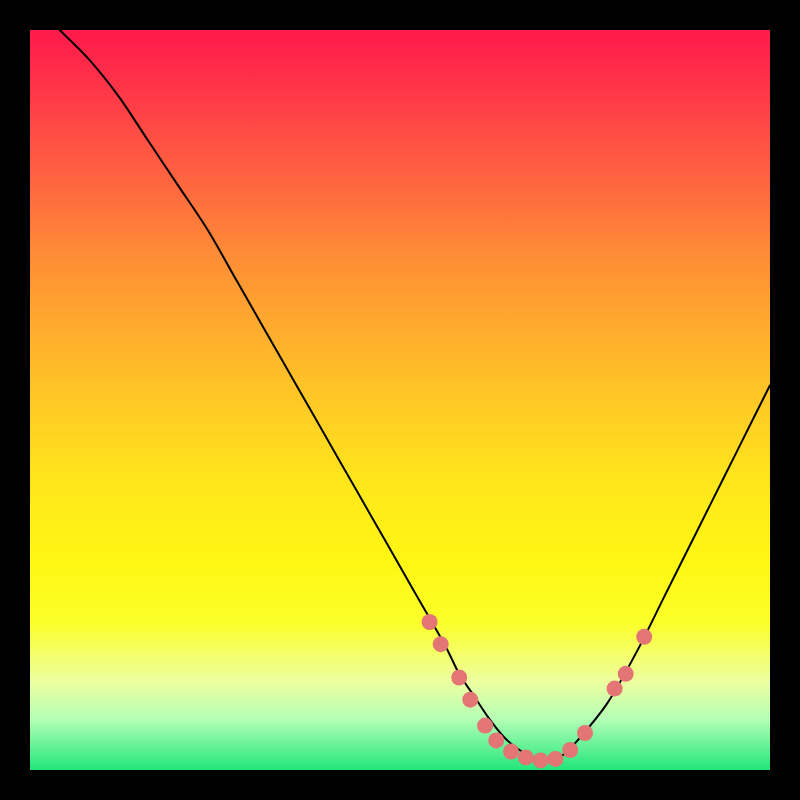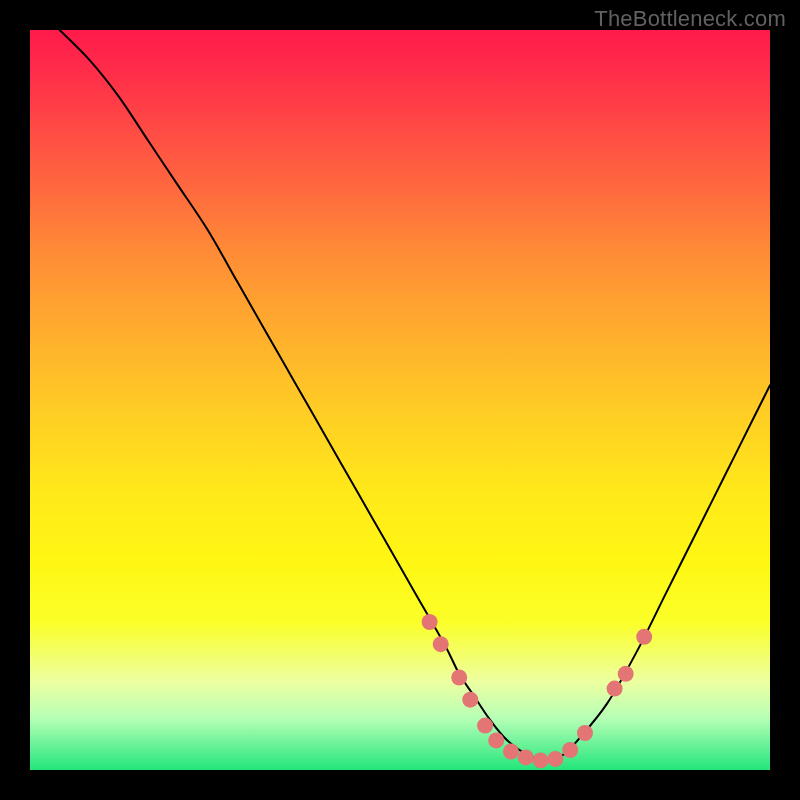--- a/index.html
+++ b/index.html
@@ -55,21 +55,20 @@
     top: 0;
     width: 740px;
     height: 740px;
     overflow: visible;
   }
 </style>
 </head>
 <body>
 
 <div class="frame">
-  <div class="watermark">TheBottleneck.com</div>
   <div class="plot-area">
     <svg class="curve" viewBox="0 0 740 740" preserveAspectRatio="none">
       <path id="curve-path" fill="none" stroke="#000" stroke-width="2" stroke-linecap="round" d="M 29.6 0.0 C 34.5 4.9, 49.3 18.5, 59.2 29.6 C 69.1 40.7, 78.9 53.0, 88.8 66.6 C 98.7 80.2, 108.5 96.2, 118.4 111.0 C 128.3 125.8, 138.1 140.6, 148.0 155.4 C 157.9 170.2, 167.7 183.8, 177.6 199.8 C 187.5 215.8, 197.3 234.3, 207.2 251.6 C 217.1 268.9, 226.9 286.1, 236.8 303.4 C 246.7 320.7, 256.5 337.9, 266.4 355.2 C 276.3 372.5, 286.1 389.7, 296.0 407.0 C 305.9 424.3, 315.7 441.5, 325.6 458.8 C 335.5 476.1, 345.3 493.3, 355.2 510.6 C 365.1 527.9, 374.9 545.1, 384.8 562.4 C 394.7 579.7, 407.0 600.6, 414.4 614.2 C 421.8 627.8, 424.3 635.2, 429.2 643.8 C 434.1 652.4, 439.1 658.6, 444.0 666.0 C 448.9 673.4, 453.9 681.4, 458.8 688.2 C 463.7 695.0, 468.7 701.5, 473.6 706.7 C 478.5 711.9, 483.5 715.8, 488.4 719.3 C 493.3 722.7, 498.3 725.6, 503.2 727.4 C 508.1 729.3, 513.1 730.8, 518.0 730.4 C 522.9 730.0, 527.9 728.5, 532.8 725.2 C 537.7 721.9, 540.2 719.0, 547.6 710.4 C 555.0 701.8, 567.3 688.2, 577.2 673.4 C 587.1 658.6, 596.9 640.1, 606.8 621.6 C 616.7 603.1, 626.5 582.1, 636.4 562.4 C 646.3 542.7, 656.1 522.9, 666.0 503.2 C 675.9 483.5, 685.7 463.7, 695.6 444.0 C 705.5 424.3, 717.8 399.6, 725.2 384.8 C 732.6 370.0, 737.5 360.1, 740.0 355.2"></path>
       <g id="markers">
           <circle cx="399.6" cy="592.0" r="8" fill="#e37574"></circle>
           <circle cx="410.7" cy="614.2" r="8" fill="#e37574"></circle>
           <circle cx="429.2" cy="647.5" r="8" fill="#e37574"></circle>
           <circle cx="440.3" cy="669.7" r="8" fill="#e37574"></circle>
           <circle cx="455.1" cy="695.6" r="8" fill="#e37574"></circle>
           <circle cx="466.2" cy="710.4" r="8" fill="#e37574"></circle>

